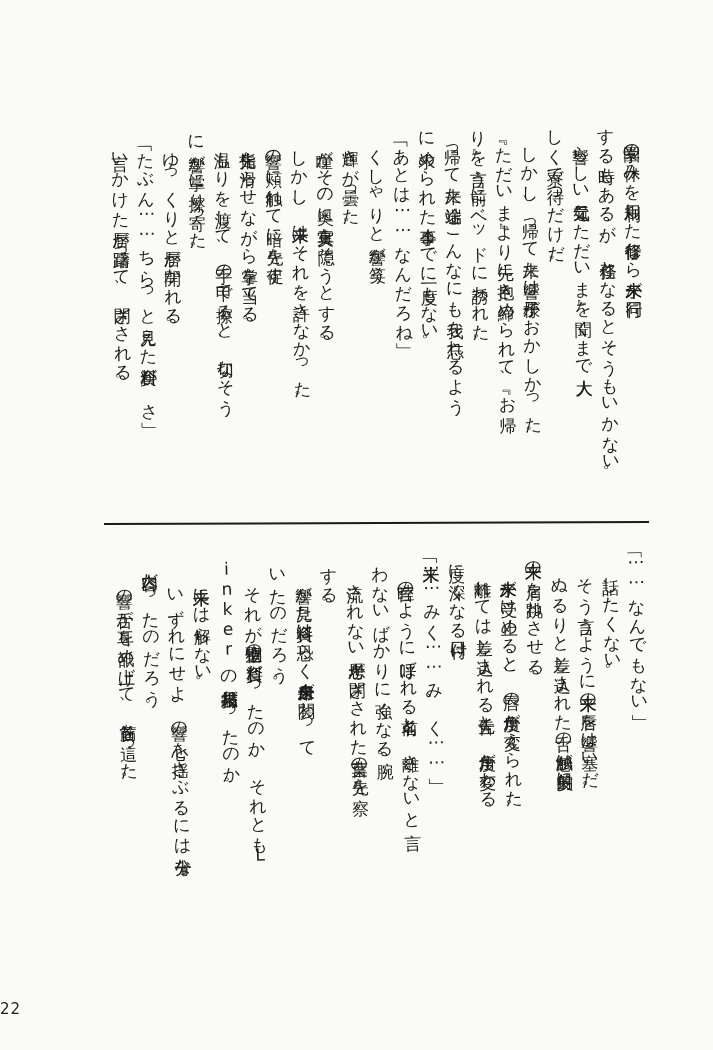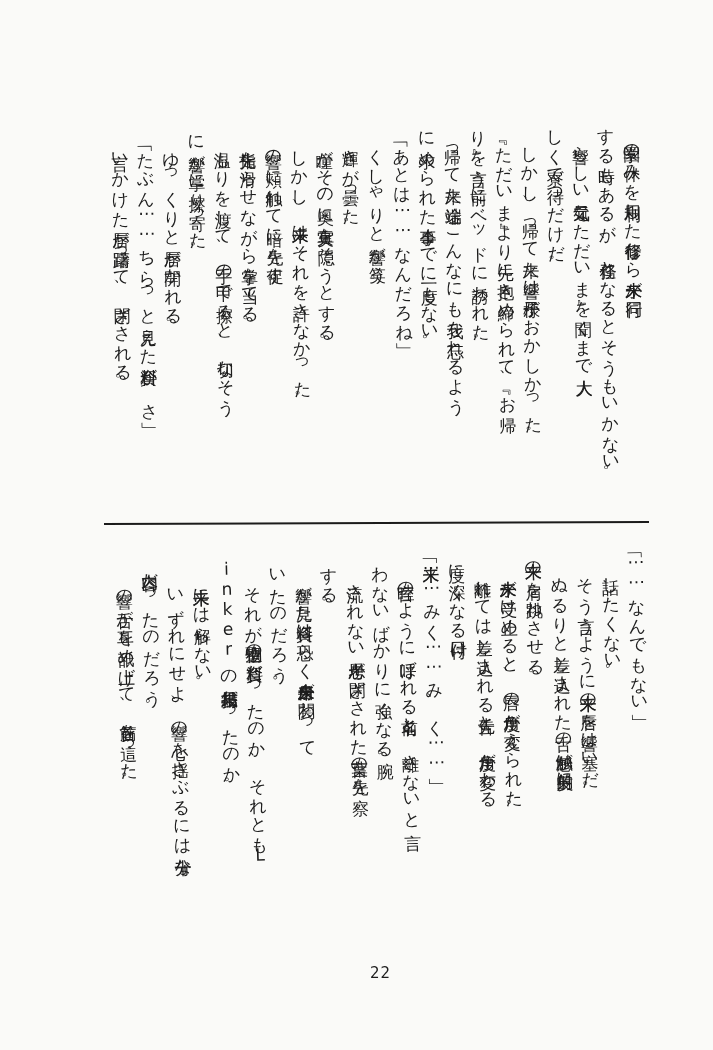--- a/index.html
+++ b/index.html
@@ -48,26 +48,25 @@
     top: 522px;
     width: 545px;
     height: 2px;
     background: #1b1b1b;
     transform: rotate(-0.2deg);
   }
   #page-number {
     position: absolute;
     left: 0;
     right: 0;
-    top: 964px;
-    text-align: center;
+    top: 1000px;
+    text-align: left;
     font-size: 15px;
     letter-spacing: 1px;
     color: #1d1d1d;
-    padding-left: 48px;
   }
 </style>
 </head>
 <body>
 
 <div id="page">
 
   <div id="top-block" class="vblock">
     <p>　学園の休みを利用した修行なら未来が同行</p>
     <p>する時もあるが、任務となるとそうもいかない。</p>

